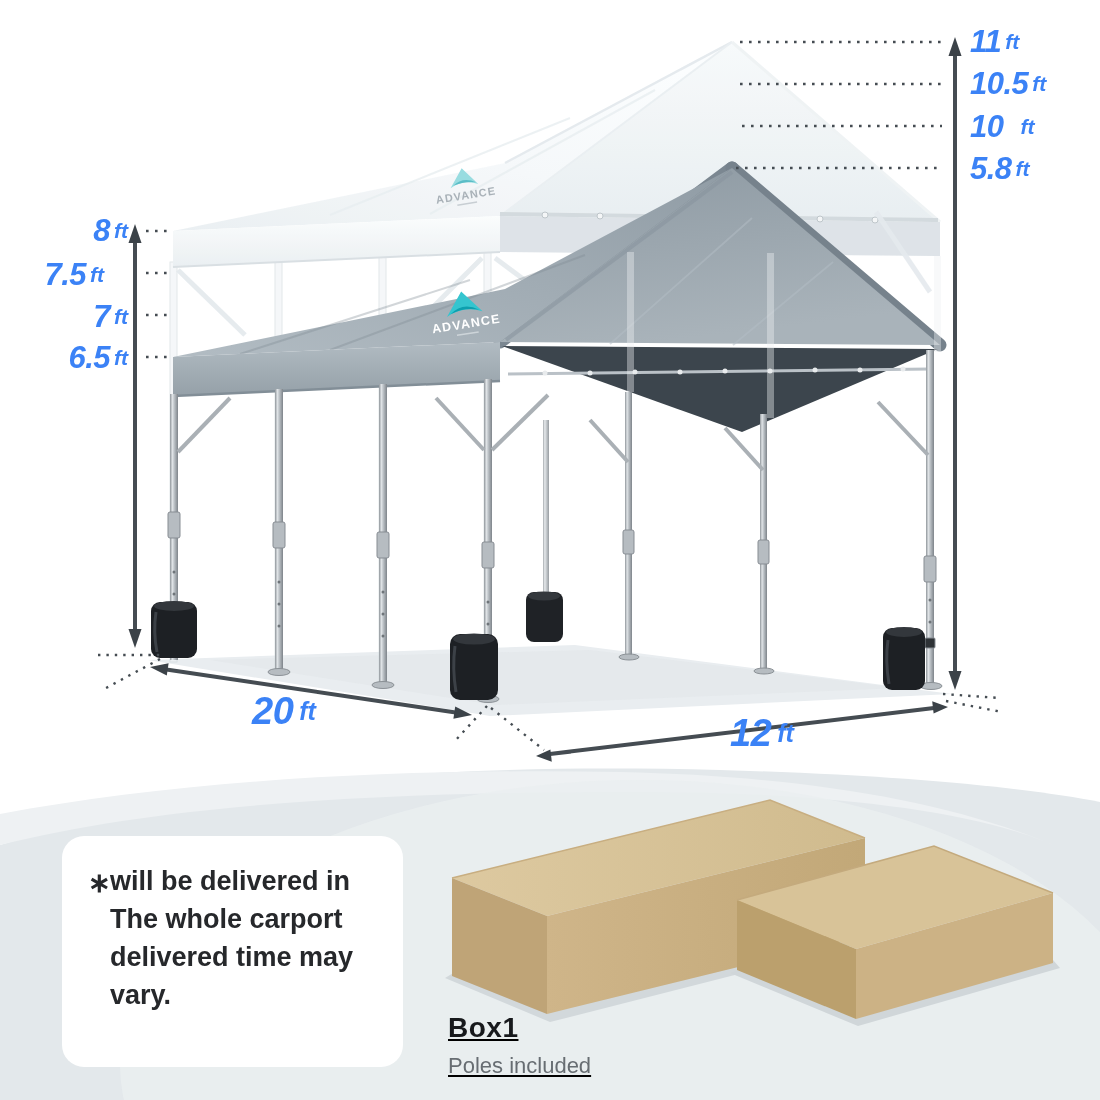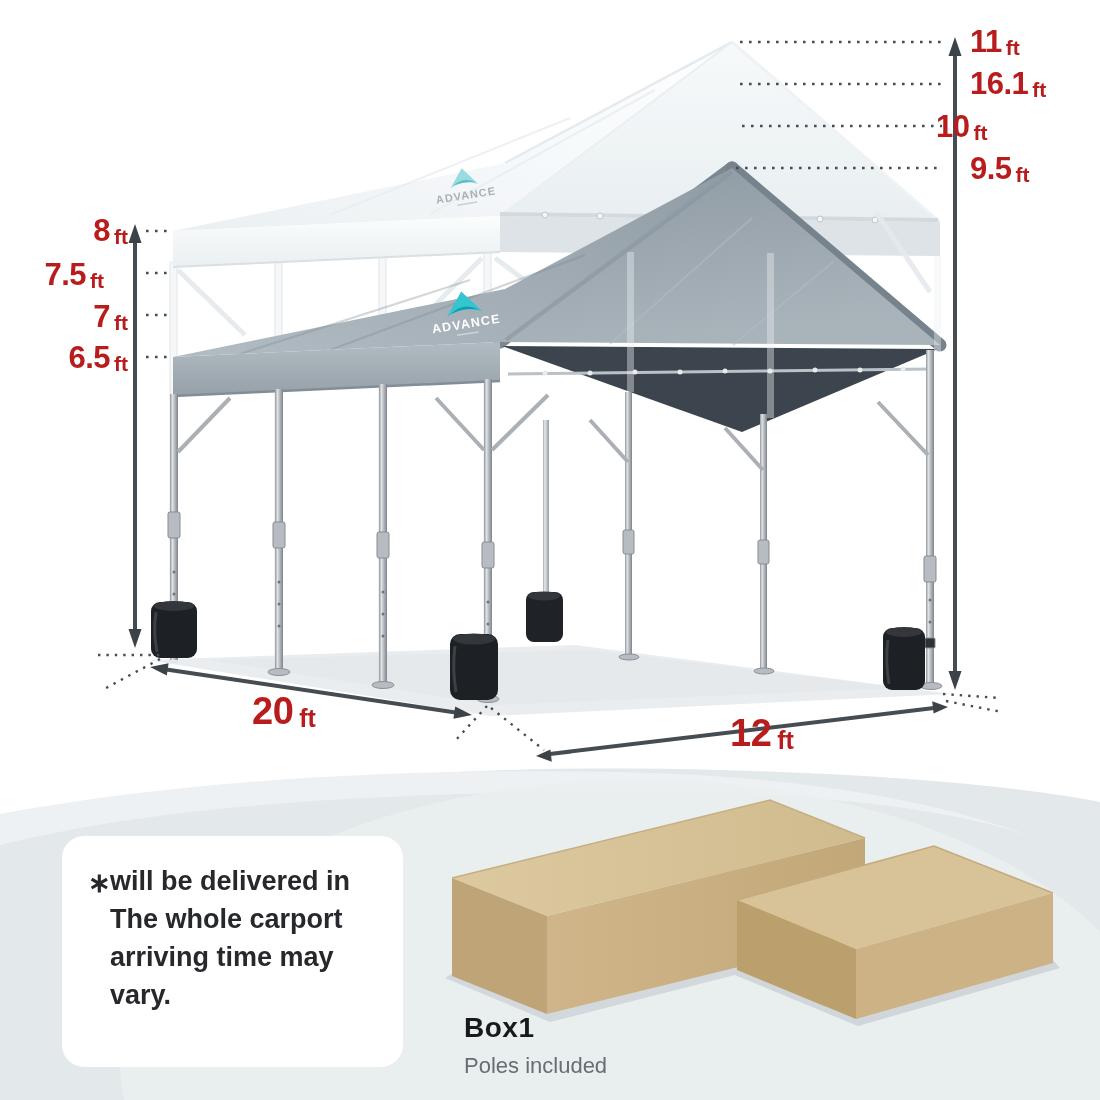--- a/index.html
+++ b/index.html
@@ -1,19 +1,19 @@
 <!DOCTYPE html>
 <html><head>
 <meta charset="utf-8">
 <style>
   html,body{margin:0;padding:0;background:#fff;}
   .stage{position:relative;width:1100px;height:1100px;overflow:hidden;background:#fff;
          font-family:"Liberation Sans", sans-serif;}
   .stage svg{position:absolute;left:0;top:0;}
-  .label{position:absolute;color:#b91c1c;font-weight:bold;display:flex;align-items:flex-end;white-space:nowrap;}
+  .label{position:absolute;color:#3b82f6;font-weight:bold;display:flex;align-items:center;white-space:nowrap;font-style:italic;}
   .label .num{font-size:31px;letter-spacing:-0.5px;}
   .label .unit{font-size:21px;margin-left:4px;}
   .label.right{justify-content:flex-start;}
   .label.left{justify-content:flex-end;width:80px;}
   .label.width .num{font-size:38px;}
   .label.width .unit{font-size:25px;margin-left:6px;}
   .note-card{position:absolute;left:62px;top:836px;width:341px;height:231px;background:#fff;border-radius:22px;}
   .note-text{position:absolute;left:26px;top:26px;width:300px;color:#26282b;font-weight:bold;
              font-size:27px;line-height:38px;}
   .note-text .marker{position:absolute;left:0;top:2px;}
@@ -337,49 +337,49 @@
 <div class="label left" style="right:972px;top:340px;">
   <span class="num">6.5</span>
   <span class="unit">ft</span>
 </div>
 
 <div class="label right" style="left:970px;top:24px;">
   <span class="num">11</span>
   <span class="unit">ft</span>
 </div>
 <div class="label right" style="left:970px;top:66px;">
-  <span class="num">16.1</span>
-  <span class="unit">ft</span>
-</div>
-<div class="label right" style="left:936px;top:109px;">
+  <span class="num">10.5</span>
+  <span class="unit">ft</span>
+</div>
+<div class="label right" style="left:970px;top:109px;gap:13px;">
   <span class="num">10</span>
   <span class="unit">ft</span>
 </div>
 <div class="label right" style="left:970px;top:151px;">
-  <span class="num">9.5</span>
+  <span class="num">5.8</span>
   <span class="unit">ft</span>
 </div>
 
 <div class="label width" style="left:252px;top:690px;">
   <span class="num">20</span>
   <span class="unit">ft</span>
 </div>
 <div class="label width" style="left:730px;top:712px;">
   <span class="num">12</span>
   <span class="unit">ft</span>
 </div>
 
 <div class="note-card">
   <div class="note-text">
     <span class="marker">∗</span>
     <div class="ln">will be delivered in</div>
     <div class="ln">The whole carport</div>
-    <div class="ln">arriving time may</div>
+    <div class="ln">delivered time may</div>
     <div class="ln">vary.</div>
   </div>
 </div>
 
-<div class="pkg-label" style="left:464px;top:1012px;">
+<div class="pkg-label" style="left:448px;top:1012px;text-decoration:underline;">
   <div class="title">Box1</div>
   <div class="caption">Poles included</div>
 </div>
 
 </div>
 
 </body></html>

